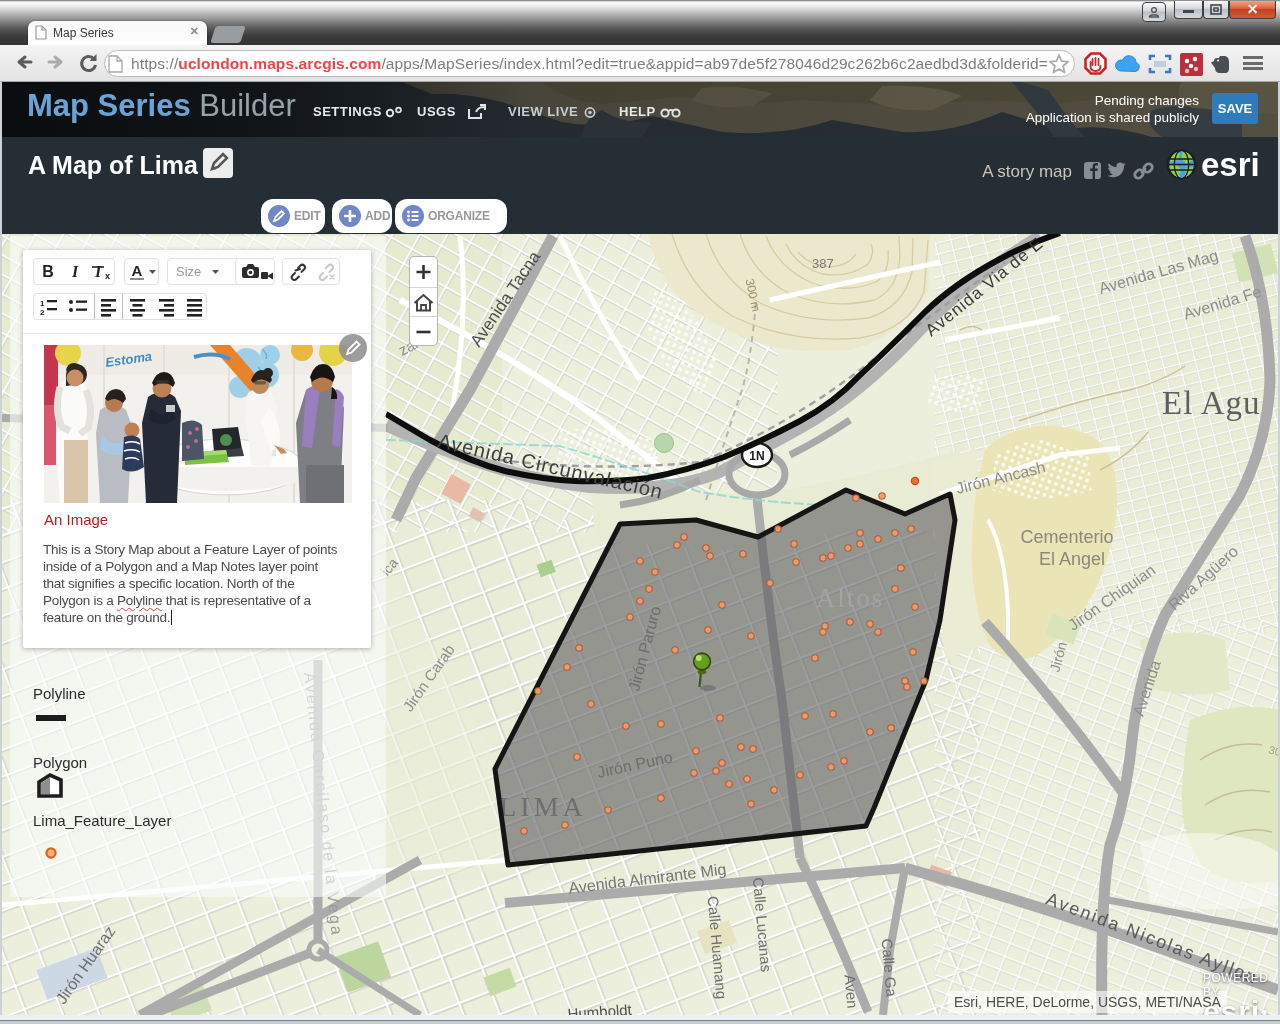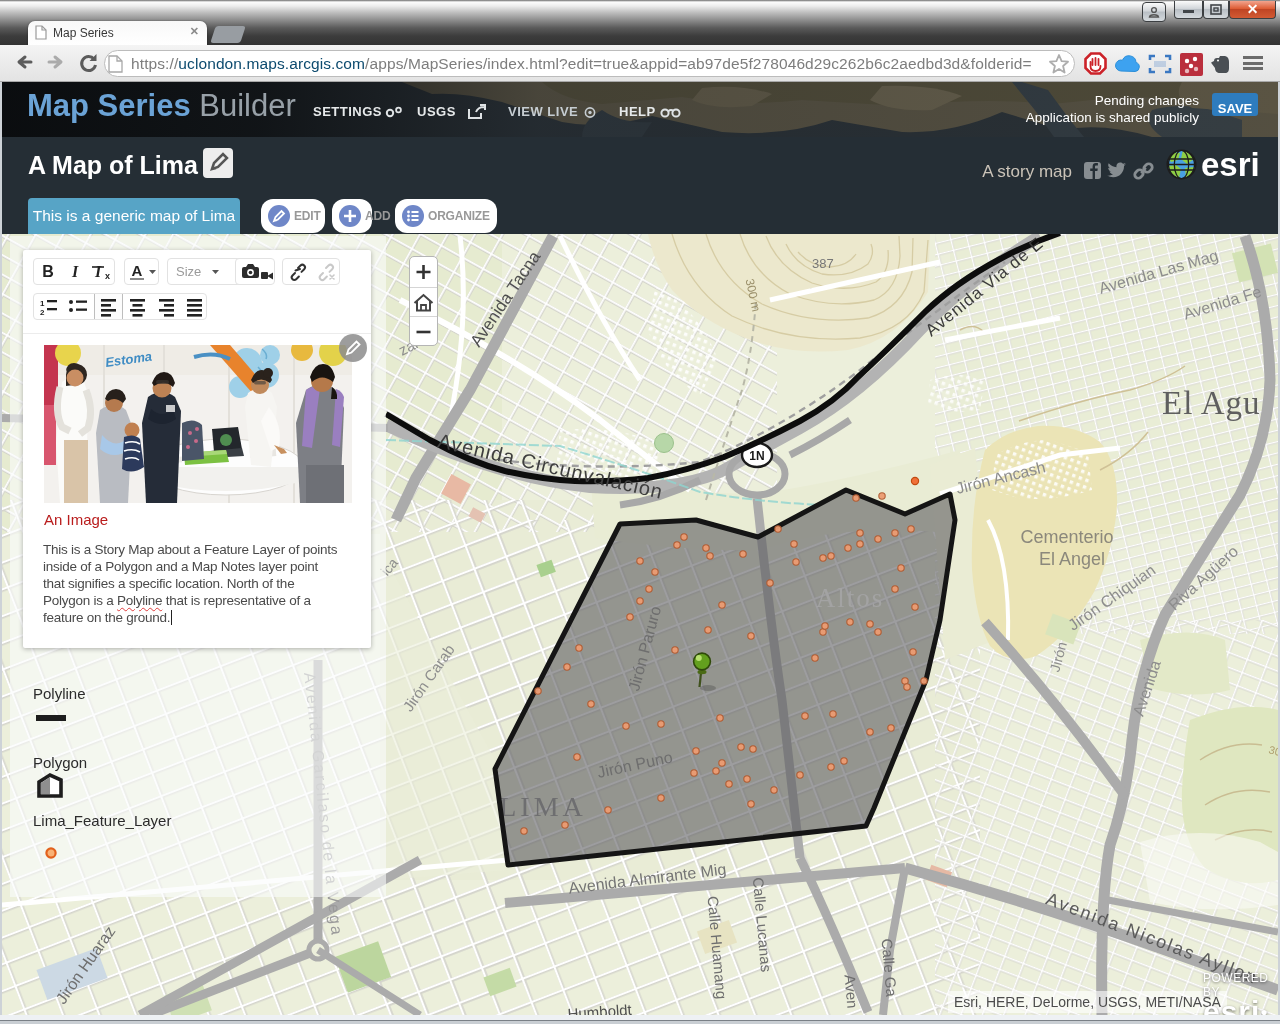--- a/index.html
+++ b/index.html
@@ -14,29 +14,29 @@
 #tab .ticon{position:absolute;left:7px;top:4px}
 #tab .ttext{position:absolute;left:25px;top:5px;font-size:12px;color:#383838}
 #tab .tx{position:absolute;right:8px;top:4px;font-size:12px;color:#777;font-weight:bold}
 #newtab{position:absolute;left:213px;top:26px;width:30px;height:17px;background:#989da2;border-radius:3px;transform:skewX(-18deg)}
 .winbtn{position:absolute;top:1px;height:18px;border:1px solid #3c3f42;border-top:none;border-radius:0 0 4px 4px;
  background:linear-gradient(#fbfbfb,#d2d6da 45%,#b9bfc5 50%,#d5dade);color:#444;text-align:center;font-size:12px;line-height:16px}
 #btnclose{background:linear-gradient(#f2a48e,#dd5c35 45%,#c04524 50%,#d25a34);color:#fff}
 #navbar{position:absolute;left:0;top:45px;width:1280px;height:37px;background:linear-gradient(#f4f4f4,#e3e3e3);border-bottom:1px solid #a8a8a8}
 #urlbar{position:absolute;left:104px;top:50px;width:971px;height:27px;background:#fff;border:1px solid #bcbcbc;border-radius:14px;
  font-size:15.5px;color:#7d7d7d;letter-spacing:.1px;line-height:25px;white-space:nowrap;overflow:hidden;padding-left:26px}
-#urlbar b{color:#0c4a6e;font-weight:normal}
+#urlbar b{color:#ef4444;font-weight:bold}
 
 #banner{position:absolute;left:2px;top:82px;width:1276px;height:55px;background:#3d4a52;overflow:hidden}
 #banner .shade{position:absolute;left:0;top:0;width:100%;height:100%;background:linear-gradient(90deg,rgba(8,10,12,.95) 0%,rgba(8,10,12,.82) 20%,rgba(8,10,12,.42) 42%,rgba(10,10,8,.32) 100%)}
 #brand{position:absolute;left:25px;top:6px;font-size:31px;color:#6ba3d6;font-weight:bold}
 #brand span{color:#98a1a8;font-weight:normal}
 .menuitem{position:absolute;top:22px;font-size:13px;font-weight:bold;color:#e6e9ea;letter-spacing:.5px}
 #pending{position:absolute;right:81px;top:10px;text-align:right;color:#fff;font-size:13.5px;line-height:17px}
-#savebtn{position:absolute;right:22px;top:11px;width:46px;height:23px;background:#2e7cbe;border-radius:3px;color:#fff;
+#savebtn{position:absolute;right:22px;top:11px;width:46px;height:31px;background:#2e7cbe;border-radius:3px;color:#fff;
  font-size:13px;font-weight:bold;text-align:center;line-height:31px}
 
 #appheader{position:absolute;left:2px;top:137px;width:1276px;height:97px;background:#252e35}
 #apptitle{position:absolute;left:26px;top:14px;font-size:25px;font-weight:bold;color:#fff}
 #editpencil{position:absolute;left:201px;top:11px;width:30px;height:30px;background:#ededed;border-radius:4px}
 #storymap{position:absolute;right:206px;top:25px;font-size:17px;color:#cac3b8}
 #bluetab{position:absolute;left:26px;top:61px;width:212px;height:36px;background:#57a4c6;border-radius:4px 4px 0 0;
  color:#fff;font-size:15.5px;text-align:center;line-height:36px}
 .hbtn{position:absolute;top:62px;height:34px;background:#fff;border-radius:12px;color:#989898;font-weight:bold;font-size:12px;letter-spacing:-.2px}
 .hbtn .circ{position:absolute;left:7px;top:6px;width:22px;height:22px;border-radius:50%;background:#6f87c8}
@@ -206,34 +206,33 @@
         <path d="M19 19 l9-1 q-1 8-8 11z" fill="#8fce44"></path>
         <g stroke="#1d1d1d" stroke-width="1.3" fill="none">
           <ellipse cx="15.5" cy="15.5" rx="7.2" ry="14.2"></ellipse>
           <ellipse cx="15.5" cy="15.5" rx="13" ry="14.2"></ellipse>
           <path d="M1 10 h29 M1 21 h29 M0.5 15.5 h30"></path>
         </g>
       </g>
       <circle cx="15.5" cy="15.5" r="14.2" fill="none" stroke="#1d1d1d" stroke-width="1.6"></circle>
     </svg>
  <div class="abs" style="left:1199px;top:9px;font-size:33px;font-weight:bold;color:#fff">esri</div>
- <div id="bluetab">This is a generic map of Lima</div>
  <div class="hbtn" style="left:259px;width:64px">
       <div class="circ"><svg width="22" height="22">
           <path d="M6 16l1.5-4 6-6 2.5 2.5-6 6zM6 16l3-.8" stroke="#fff" stroke-width="1.8" fill="none"></path>
         </svg></div>
       <div class="lab">EDIT</div>
     </div>
- <div class="hbtn" style="left:330px;width:40px">
+ <div class="hbtn" style="left:330px;width:60px">
       <div class="circ"><svg width="22" height="22">
           <path d="M11 5v12M5 11h12" stroke="#fff" stroke-width="2.6"></path>
         </svg></div>
       <div class="lab">ADD</div>
     </div>
- <div class="hbtn" style="left:393px;width:102px">
+ <div class="hbtn" style="left:393px;width:112px">
       <div class="circ"><svg width="22" height="22">
           <g fill="#fff">
             <circle cx="6.5" cy="7" r="1.4"></circle>
             <circle cx="6.5" cy="11" r="1.4"></circle>
             <circle cx="6.5" cy="15" r="1.4"></circle>
             <rect x="9.5" y="6" width="7" height="2"></rect>
             <rect x="9.5" y="10" width="7" height="2"></rect>
             <rect x="9.5" y="14" width="7" height="2"></rect>
           </g>
         </svg></div>

